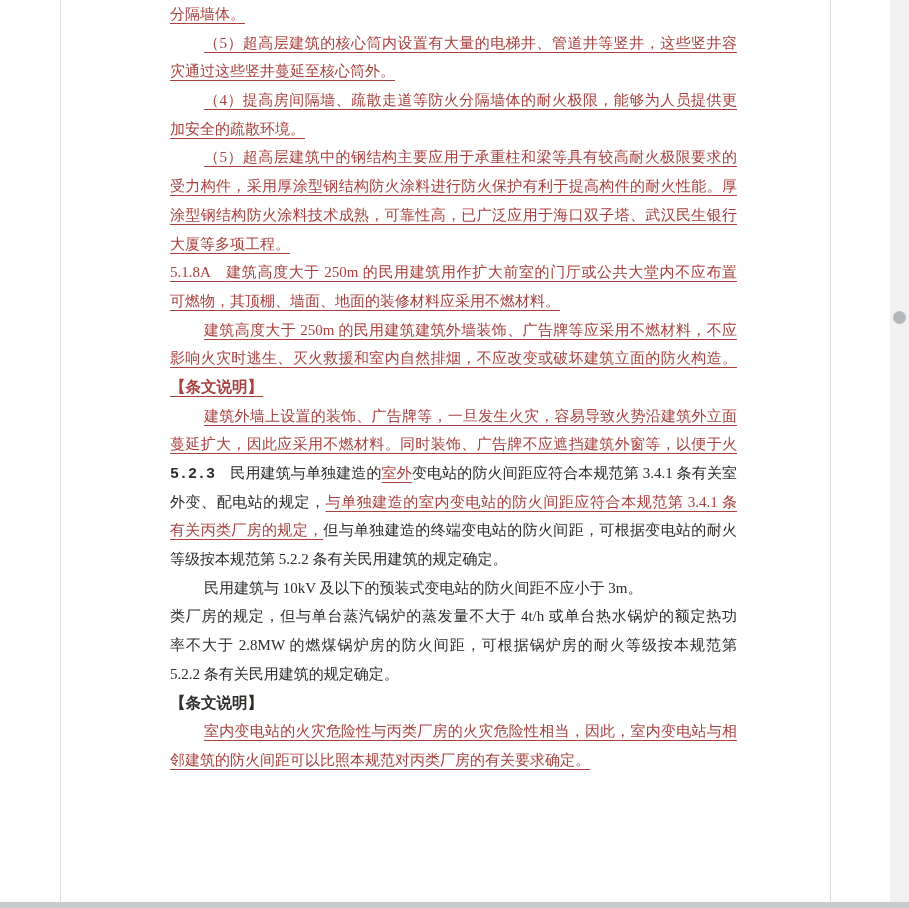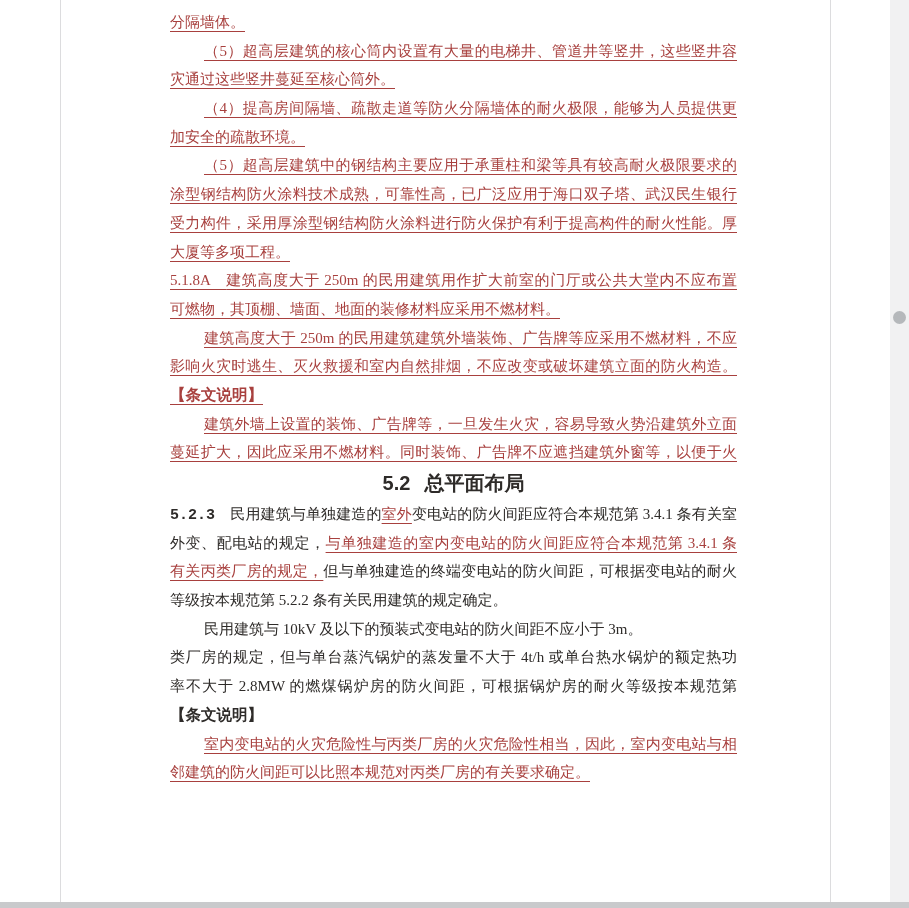--- a/index.html
+++ b/index.html
@@ -7,21 +7,21 @@
     width:909px;height:908px;position:relative;overflow:hidden;
     background:#ffffff;
     font-family:"Liberation Serif","DejaVu Serif",serif;
   }
   .page-edge{position:absolute;top:0;width:1px;height:903px;background:var(--edge,#dcdcde);}
   #edge-left{left:60px;}
   #edge-right{left:830px;}
   .gutter{position:absolute;right:0;top:0;width:19px;height:908px;background:var(--gutter,#f1f1f2);}
   .scroll-dot{position:absolute;left:893px;top:311px;width:13px;height:13px;border-radius:50%;background:var(--dot,#b5b8bb);}
   .bottom-bar{position:absolute;left:0;top:902px;width:909px;height:6px;background:var(--bar,#c9cacc);z-index:3;}
-  .doc{position:absolute;left:170px;top:8px;width:567px;}
+  .doc{position:absolute;left:170px;top:0;width:567px;}
   .line{
     height:28.7px;line-height:28.7px;font-size:15px;color:var(--black,#2e2b29);
     overflow:hidden;white-space:normal;
   }
   .line.fill{text-align:justify;text-align-last:justify;text-justify:inter-character;}
   .line.ind{padding-left:34px;}
   .seg-red,.seg-red-strong,.seg-red-label{
     color:var(--red,#a8403e);
     text-decoration:underline;
     text-decoration-thickness:1.4px;
@@ -50,39 +50,37 @@
 <div class="bottom-bar"></div>
 
 <div class="doc">
   <div id="lines-top">
       <div class="line"><span class="seg-red">分隔墙体。</span></div>
       <div class="line fill ind"><span class="seg-red">（5）超高层建筑的核心筒内设置有大量的电梯井、管道井等竖井，这些竖井容</span></div>
       <div class="line"><span class="seg-red">灾通过这些竖井蔓延至核心筒外。</span></div>
       <div class="line fill ind"><span class="seg-red">（4）提高房间隔墙、疏散走道等防火分隔墙体的耐火极限，能够为人员提供更</span></div>
       <div class="line"><span class="seg-red">加安全的疏散环境。</span></div>
       <div class="line fill ind"><span class="seg-red">（5）超高层建筑中的钢结构主要应用于承重柱和梁等具有较高耐火极限要求的</span></div>
+      <div class="line fill"><span class="seg-red">受力构件，采用厚涂型钢结构防火涂料进行防火保护有利于提高构件的耐火性能。厚</span></div>
       <div class="line fill"><span class="seg-red">涂型钢结构防火涂料技术成熟，可靠性高，已广泛应用于海口双子塔、武汉民生银行</span></div>
-      <div class="line fill"><span class="seg-red">受力构件，采用厚涂型钢结构防火涂料进行防火保护有利于提高构件的耐火性能。厚</span></div>
       <div class="line"><span class="seg-red">大厦等多项工程。</span></div>
       <div class="line fill"><span class="seg-red-strong">5.1.8A　</span><span class="seg-red">建筑高度大于 250m 的民用建筑用作扩大前室的门厅或公共大堂内不应布置</span></div>
       <div class="line"><span class="seg-red">可燃物，其顶棚、墙面、地面的装修材料应采用不燃材料。</span></div>
       <div class="line fill ind"><span class="seg-red">建筑高度大于 250m 的民用建筑建筑外墙装饰、广告牌等应采用不燃材料，不应</span></div>
       <div class="line fill"><span class="seg-red">影响火灾时逃生、灭火救援和室内自然排烟，不应改变或破坏建筑立面的防火构造。</span></div>
       <div class="line"><span class="seg-red-label">【条文说明】</span></div>
       <div class="line fill ind"><span class="seg-red">建筑外墙上设置的装饰、广告牌等，一旦发生火灾，容易导致火势沿建筑外立面</span></div>
       <div class="line fill"><span class="seg-red">蔓延扩大，因此应采用不燃材料。同时装饰、广告牌不应遮挡建筑外窗等，以便于火</span></div>
     </div>
-  <div class="line heading">
-    <span class="hnum">5.2</span><span class="htitle">总平面布局</span>
-  </div>
   <div id="lines-bottom">
       <div class="line fill"><span class="seg-black-strong">5.2.3　</span><span class="seg-black">民用建筑与单独建造的</span><span class="seg-red">室外</span><span class="seg-black">变电站的防火间距应符合本规范第 3.4.1 条有关室</span></div>
       <div class="line fill"><span class="seg-black">外变、配电站的规定，</span><span class="seg-red">与单独建造的室内变电站的防火间距应符合本规范第 3.4.1 条</span></div>
       <div class="line fill"><span class="seg-red">有关丙类厂房的规定，</span><span class="seg-black">但与单独建造的终端变电站的防火间距，可根据变电站的耐火</span></div>
       <div class="line"><span class="seg-black">等级按本规范第 5.2.2 条有关民用建筑的规定确定。</span></div>
       <div class="line ind"><span class="seg-black">民用建筑与 10kV 及以下的预装式变电站的防火间距不应小于 3m。</span></div>
       <div class="line fill"><span class="seg-black">类厂房的规定，但与单台蒸汽锅炉的蒸发量不大于 4t/h 或单台热水锅炉的额定热功</span></div>
       <div class="line fill"><span class="seg-black">率不大于 2.8MW 的燃煤锅炉房的防火间距，可根据锅炉房的耐火等级按本规范第</span></div>
+      <div class="line"><span class="seg-black">5.2.2 条有关民用建筑的规定确定。</span></div>
       <div class="line"><span class="seg-black-label">【条文说明】</span></div>
       <div class="line fill ind"><span class="seg-red">室内变电站的火灾危险性与丙类厂房的火灾危险性相当，因此，室内变电站与相</span></div>
       <div class="line"><span class="seg-red">邻建筑的防火间距可以比照本规范对丙类厂房的有关要求确定。</span></div>
     </div>
 </div>
 
 </body></html>

